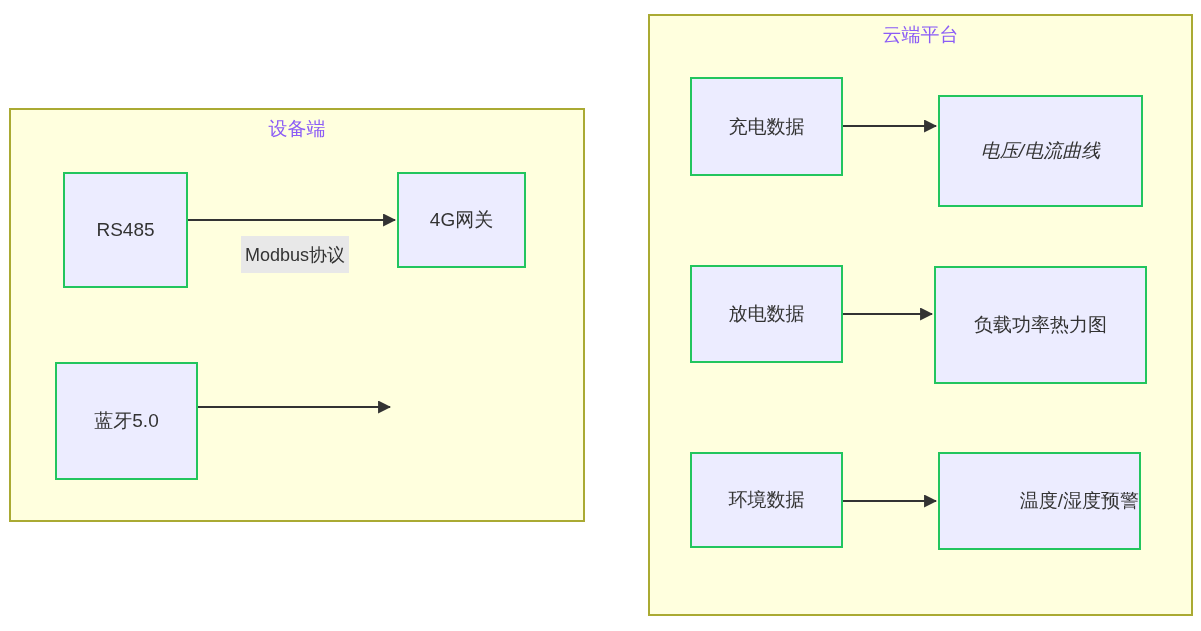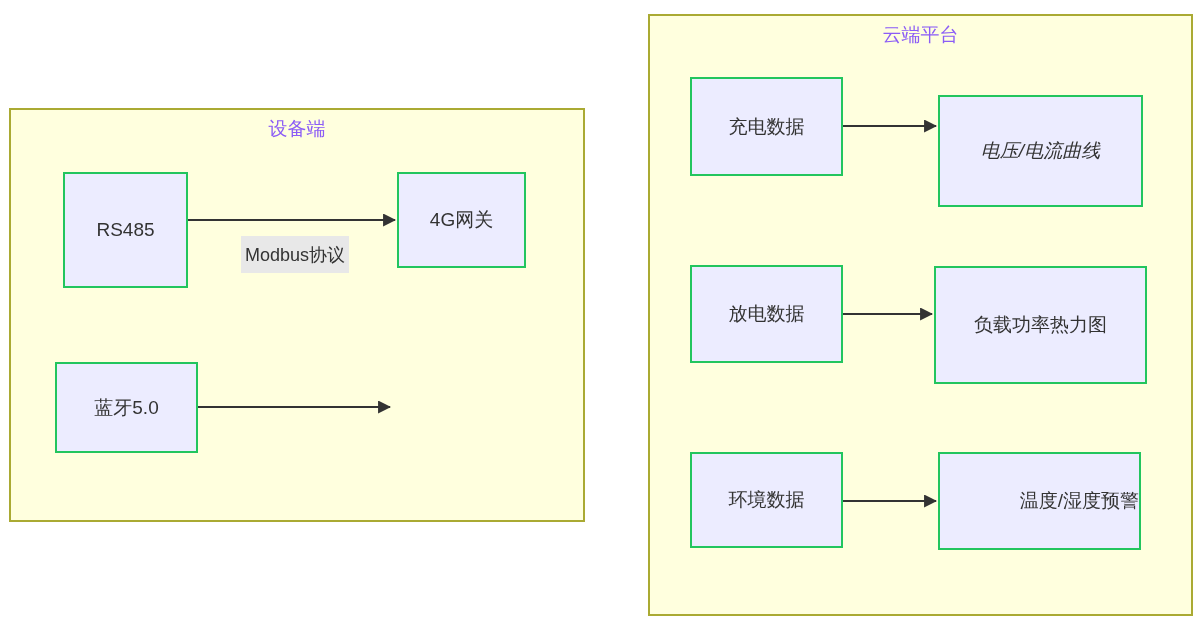--- a/index.html
+++ b/index.html
@@ -59,21 +59,21 @@
     font-size: 18px;
     color: #333333;
     z-index: 3;
     margin-top: 34px;
   }
   #cluster-device { left: 9px;   top: 108px; width: 576px; height: 414px; }
   #cluster-cloud  { left: 648px; top: 14px;  width: 545px; height: 602px; }
 
   #node-rs485      { left: 63px;  top: 172px; width: 125px; height: 116px; }
   #node-4g         { left: 397px; top: 172px; width: 129px; height: 96px; }
-  #node-bt         { left: 55px;  top: 362px; width: 143px; height: 91px; text-align: right; }
+  #node-bt         { left: 55px;  top: 362px; width: 143px; height: 118px; text-align: right; }
   #node-app        { left: 392px; top: 362px; width: 145px; height: 91px; }
   #node-charge     { left: 690px; top: 77px;  width: 153px; height: 99px; }
   #node-curve      { left: 938px; top: 95px;  width: 205px; height: 112px; font-style: italic; }
   #node-discharge  { left: 690px; top: 265px; width: 153px; height: 98px; }
   #node-heatmap    { left: 934px; top: 266px; width: 213px; height: 118px; }
   #node-env        { left: 690px; top: 452px; width: 153px; height: 96px; }
   #node-warn       { left: 938px; top: 452px; width: 203px; height: 98px; justify-content: flex-end; }
 </style>
 </head>
 <body>

